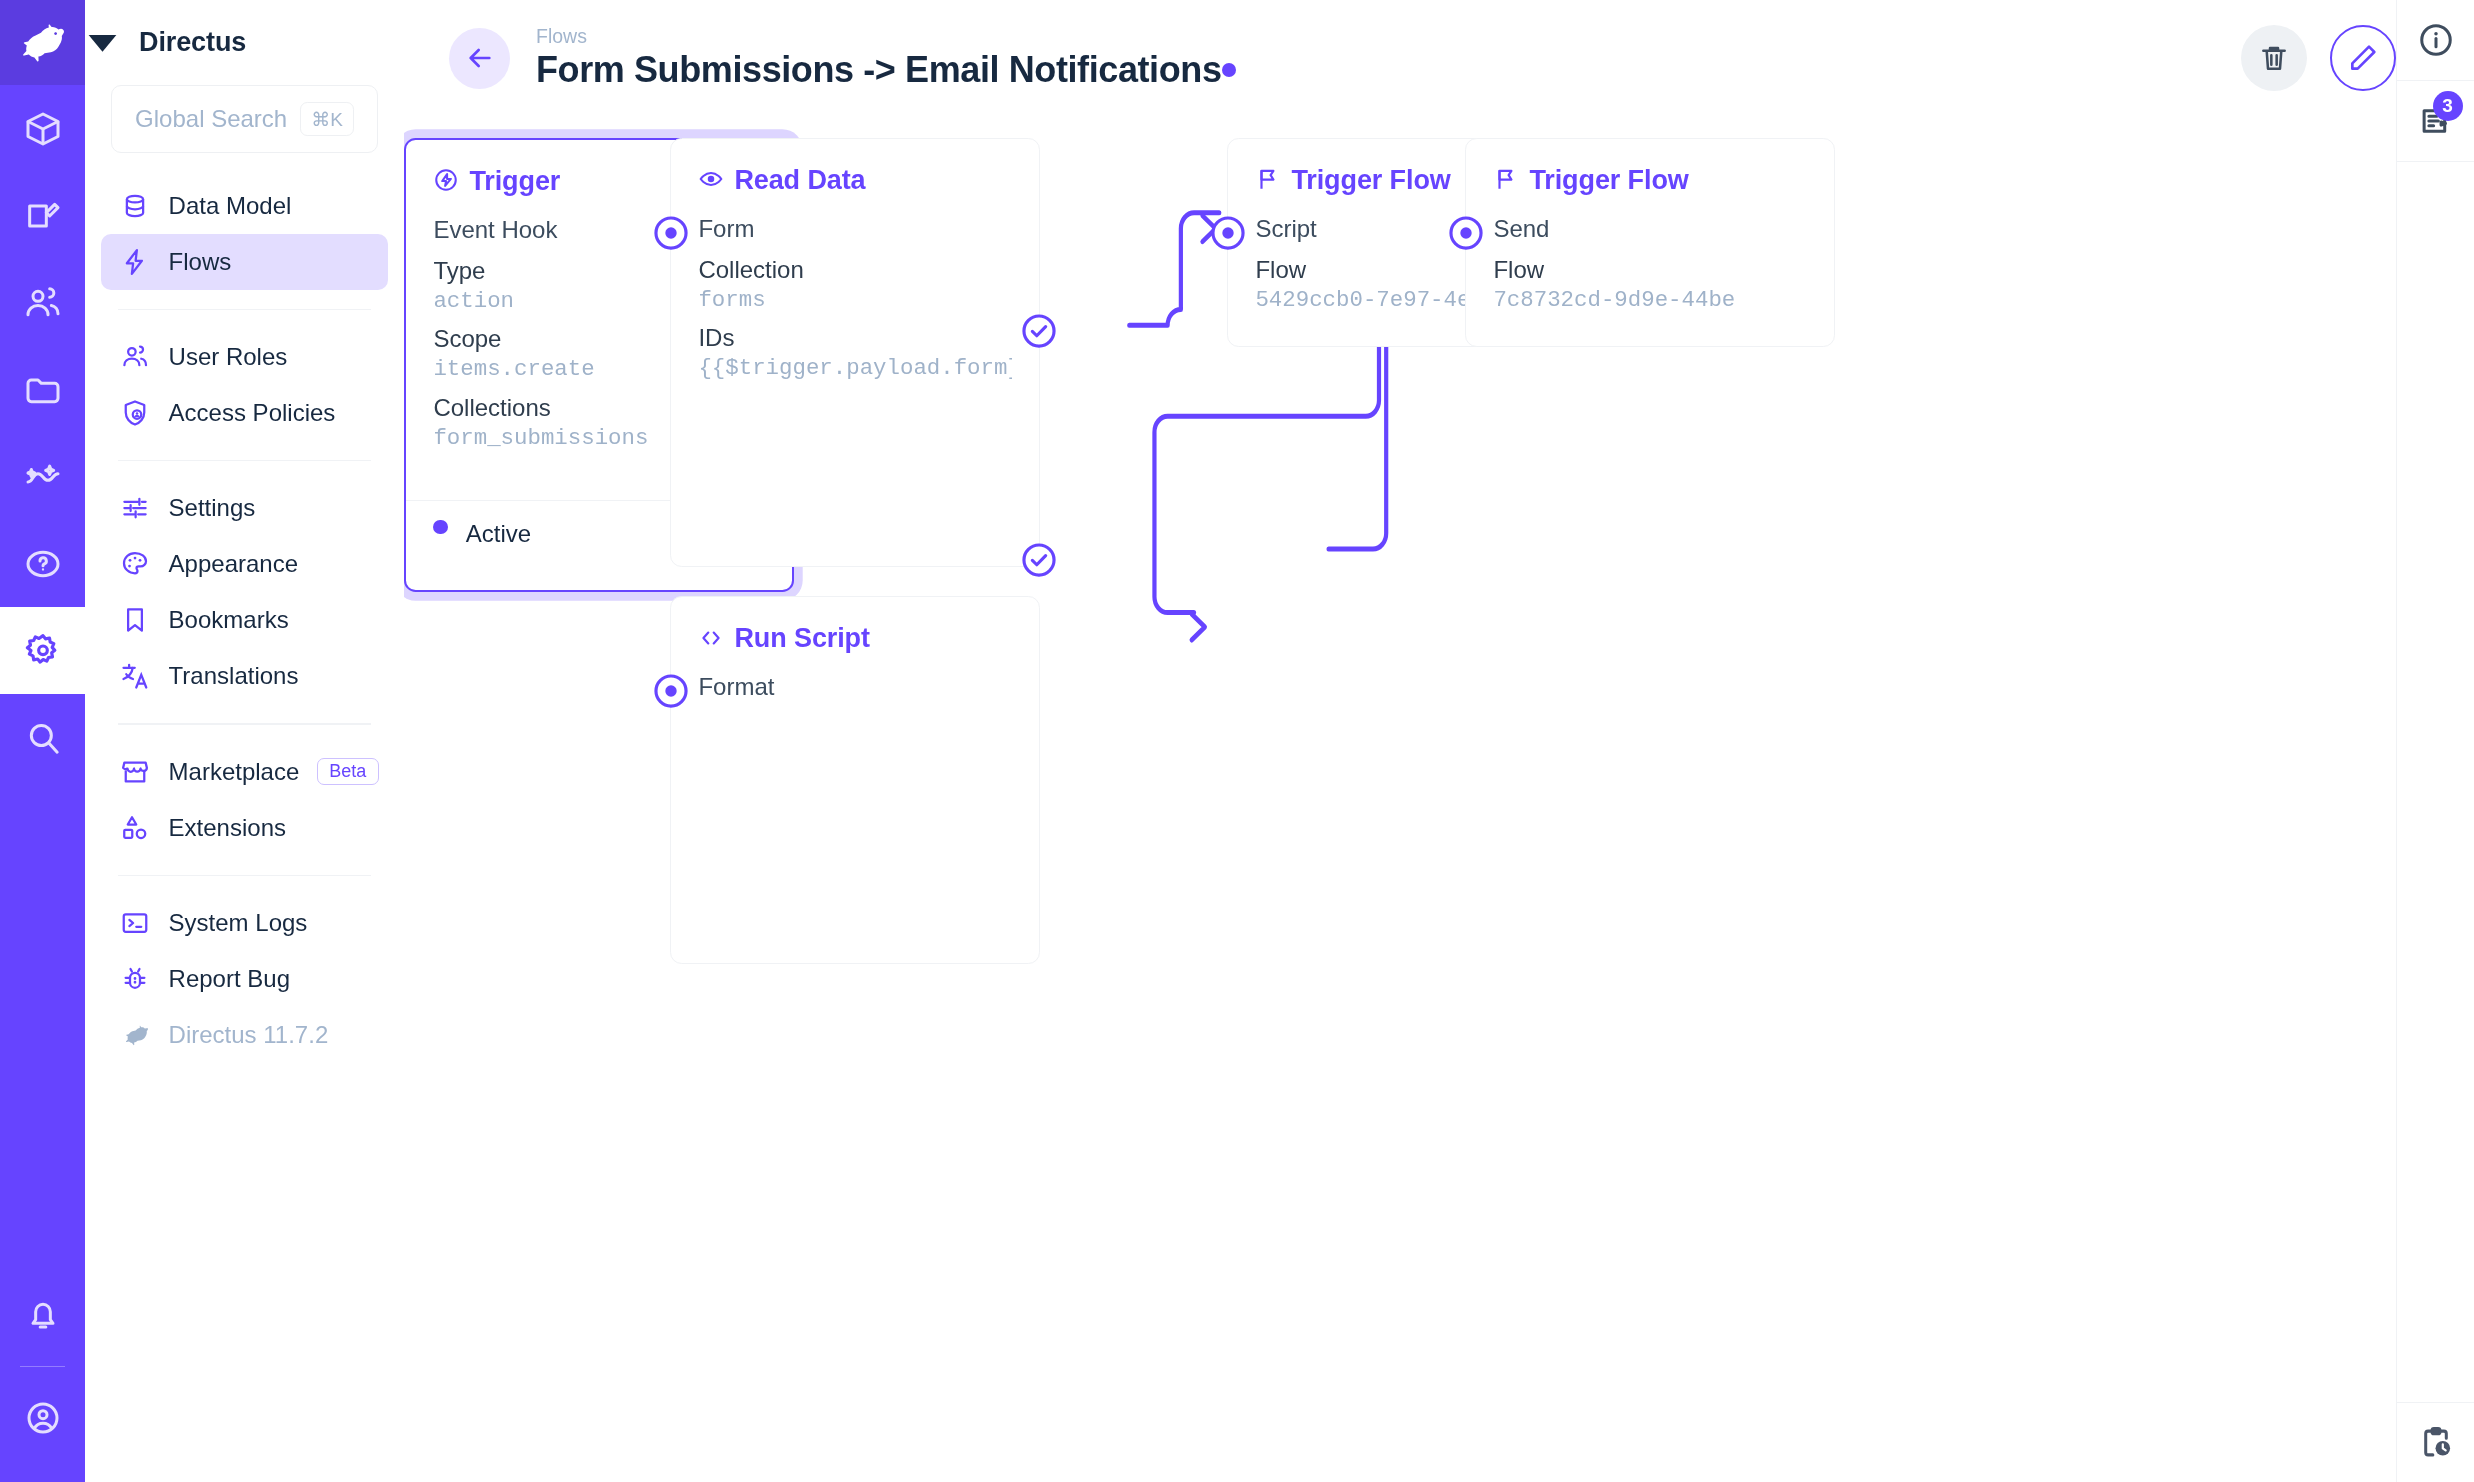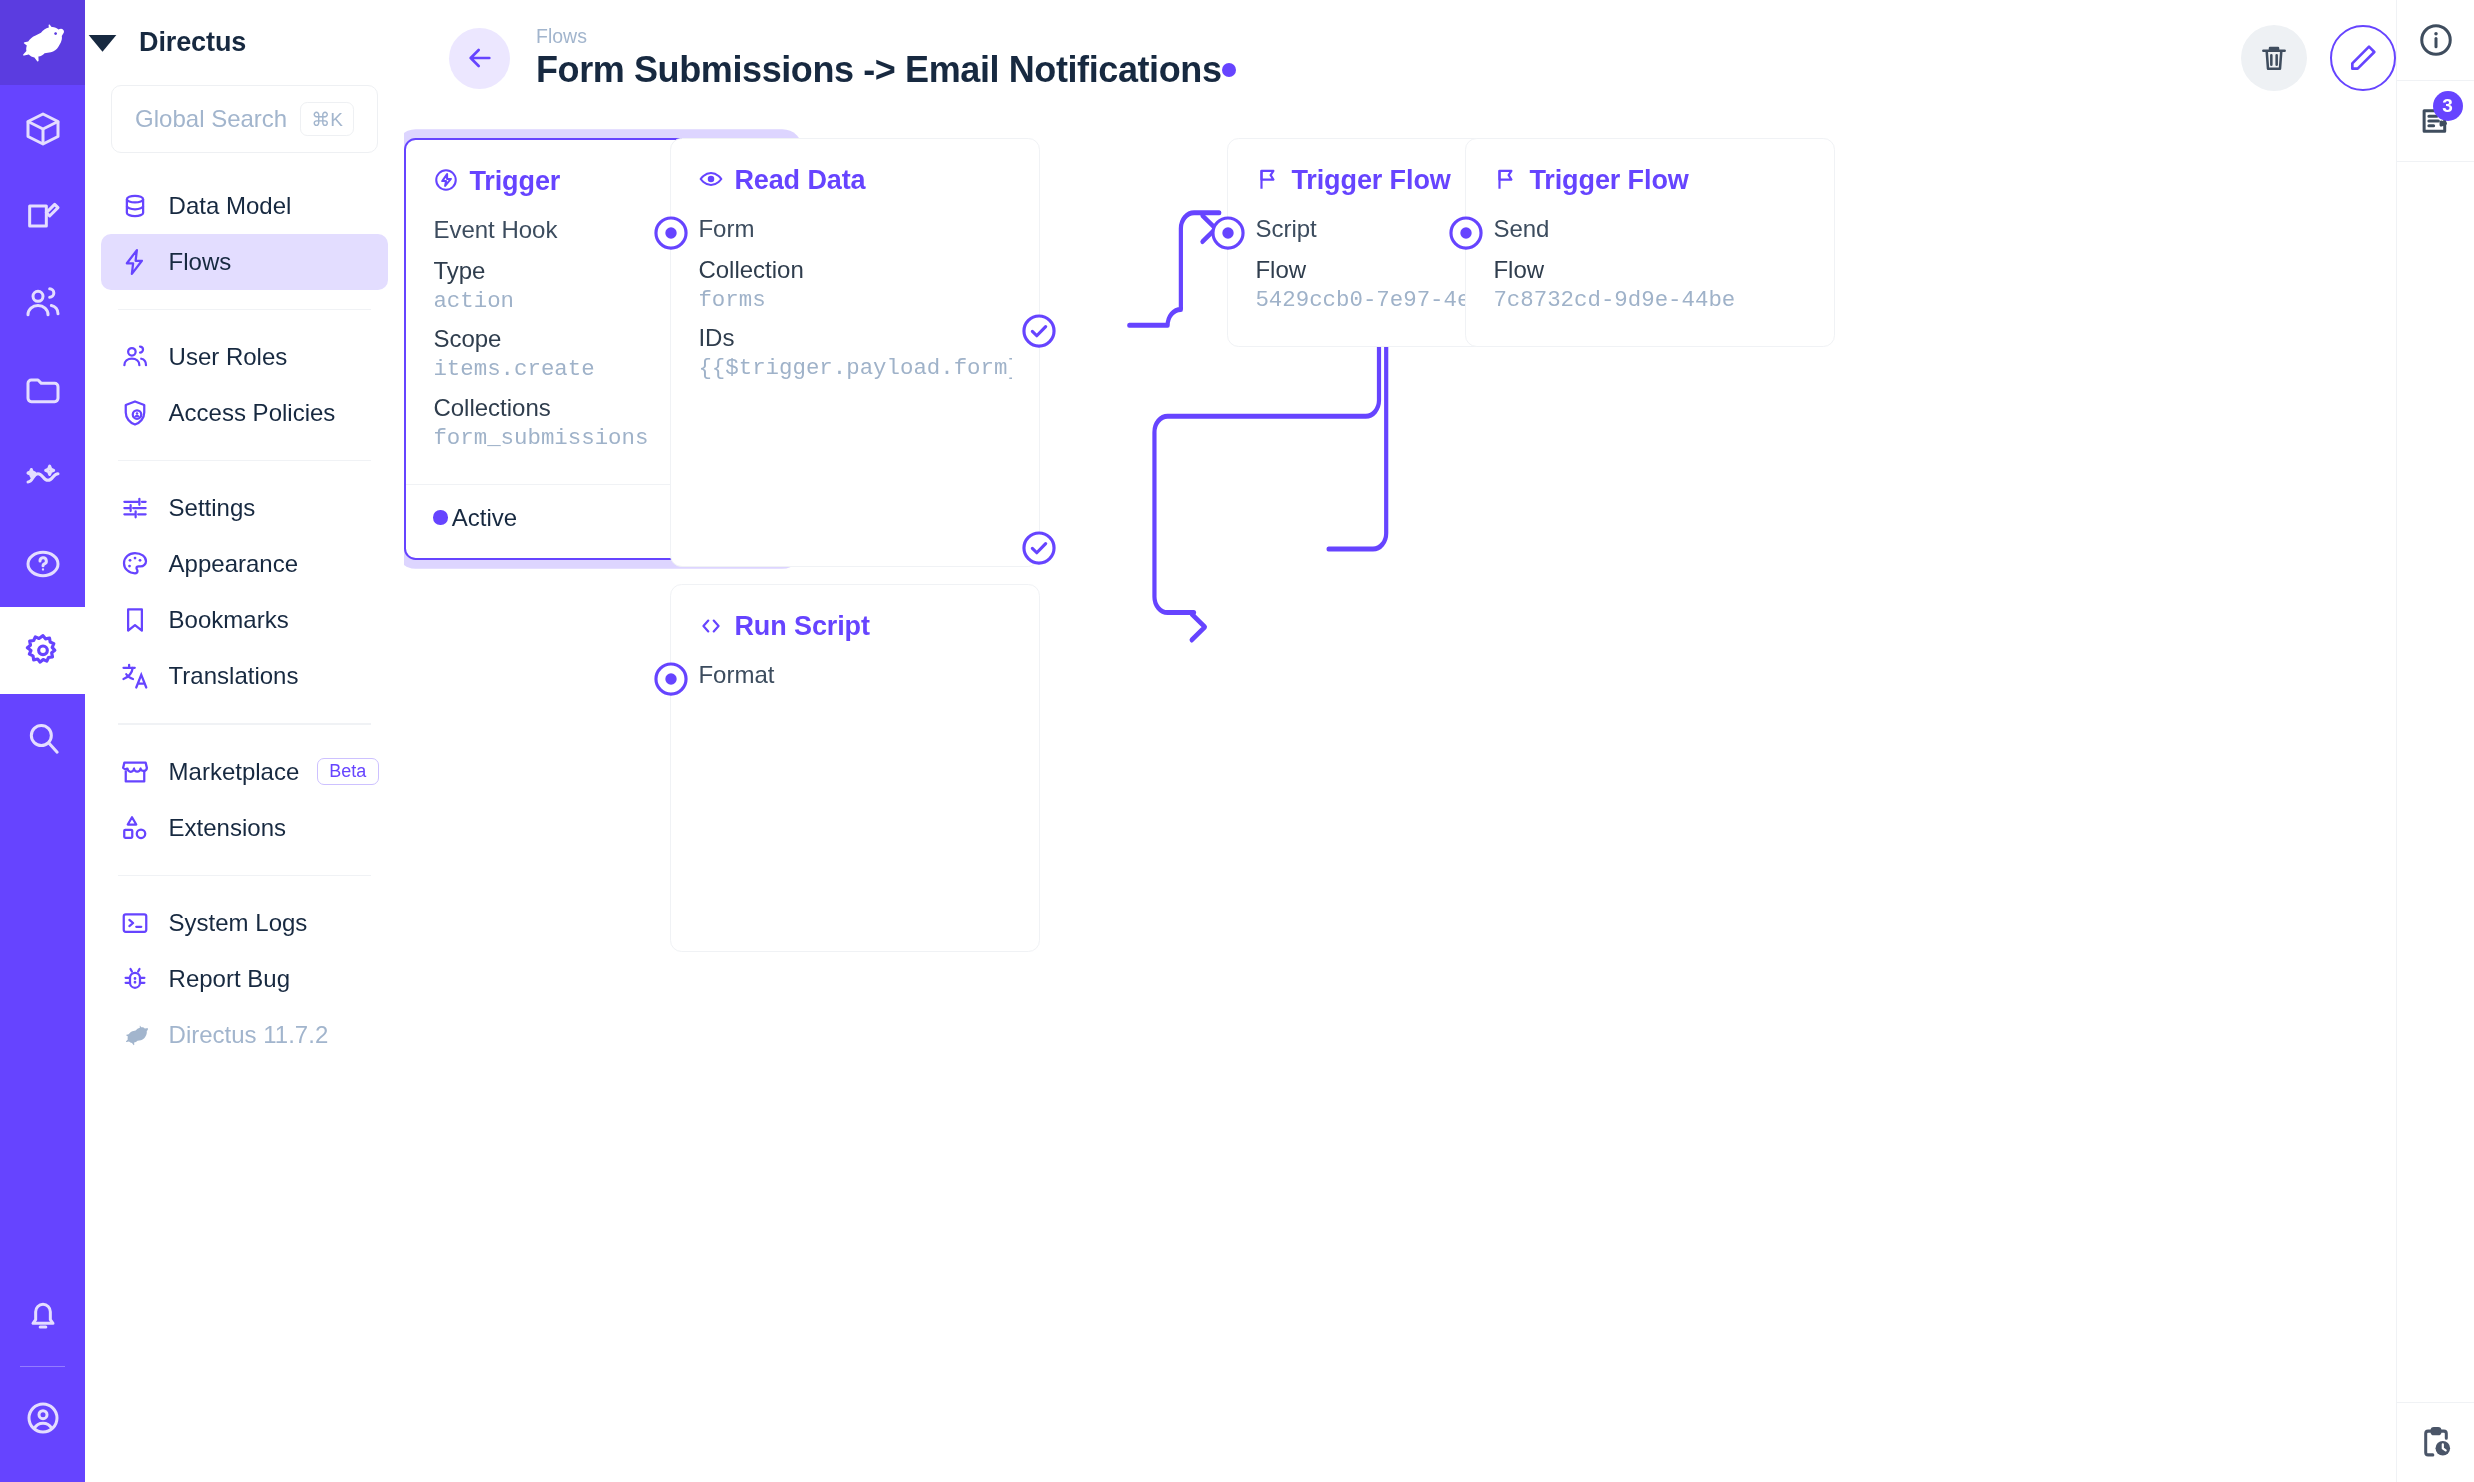--- a/index.html
+++ b/index.html
@@ -126,22 +126,22 @@
   .node-head { display:flex; align-items:center; gap:10px; margin-bottom:19px; }
   .node-title { font-size:27px; font-weight:700; color:#6644ff; letter-spacing:-0.1px; }
   .node-sub { font-size:24px; color:#3c4c5e; margin-bottom:13px; }
   .fld-k { font-size:24px; font-weight:400; color:#2f3d4d; margin-top:11.6px; }
   .fld-v {
     font-family:"Liberation Mono", monospace;
     font-size:22.4px; color:#9fb2c9; margin-top:2.9px;
     white-space:nowrap; overflow:hidden;
   }
   .node-foot {
-    border-top:1.4px solid #f0f2f5; margin:0 -27.4px; padding:19px 27.4px 0 27.4px;
-    display:flex; align-items:center; gap:4px;
+    border-top:1.4px solid #f0f2f5; margin:16px -27.4px; padding:19px 27.4px 0 27.4px;
+    display:flex; gap:18px;
   }
   .node-foot .dot { width:14.4px; height:14.4px; border-radius:50%; background:#6644ff; }
   .node-foot .txt { font-size:24px; color:#172940; }
 
   
   .port { position:absolute; width:38px; height:38px; }
   .port svg { display:block; }
 </style>
 </head>
 <body>
@@ -491,21 +491,21 @@
         </svg>
       </span>
       <span class="port" style="right:-19px; top:173px;">
         <svg width="38" height="38" viewBox="0 0 24 24" fill="#fff" stroke="#6644ff" stroke-width="2" stroke-linecap="round" stroke-linejoin="round">
           <circle cx="12" cy="12" r="9.5"></circle>
             <path d="m7.8 12.2 2.8 2.8 5.6-5.8" fill="none"></path>
         </svg>
       </span>
     </div>
 
-    <div class="node" id="n-script" style="left:266px; top:468px; width:370px; height:368px;">
+    <div class="node" id="n-script" style="left:266px; top:480px; width:370px; height:368px;">
       <div class="node-head">
         <span>
           <svg width="26" height="26" viewBox="0 0 24 24" fill="none" stroke="#6644ff" stroke-width="2" stroke-linecap="round" stroke-linejoin="round">
             <path d="M9.5 7 5 12l4.5 5M14.5 7 19 12l-4.5 5"></path>
           </svg>
         </span>
         <span class="node-title">Run Script</span>
       </div>
       <div class="node-sub">Format</div>
       <span class="port" style="left:-19px; top:75px;">

